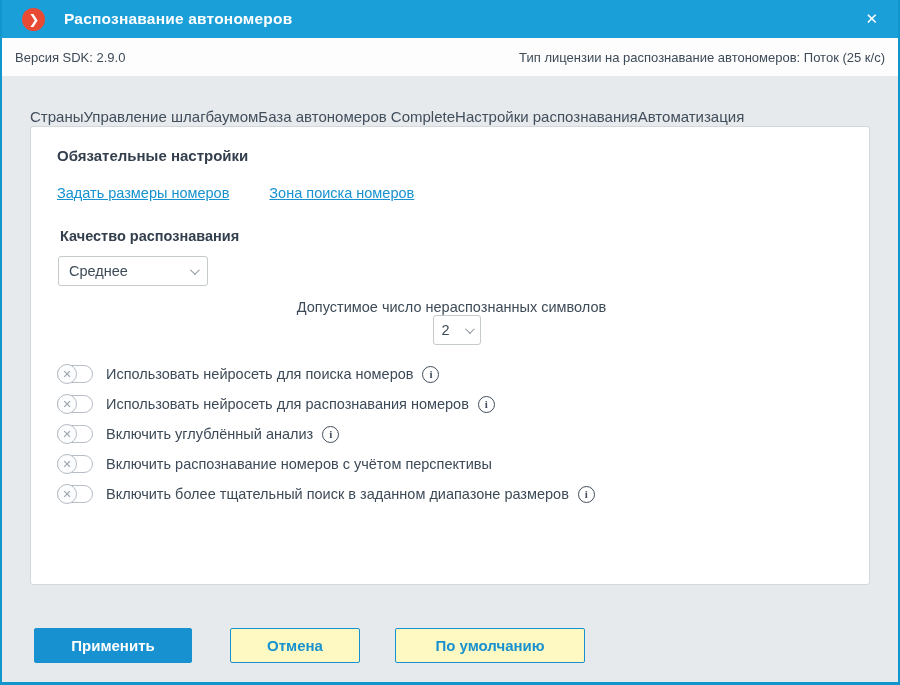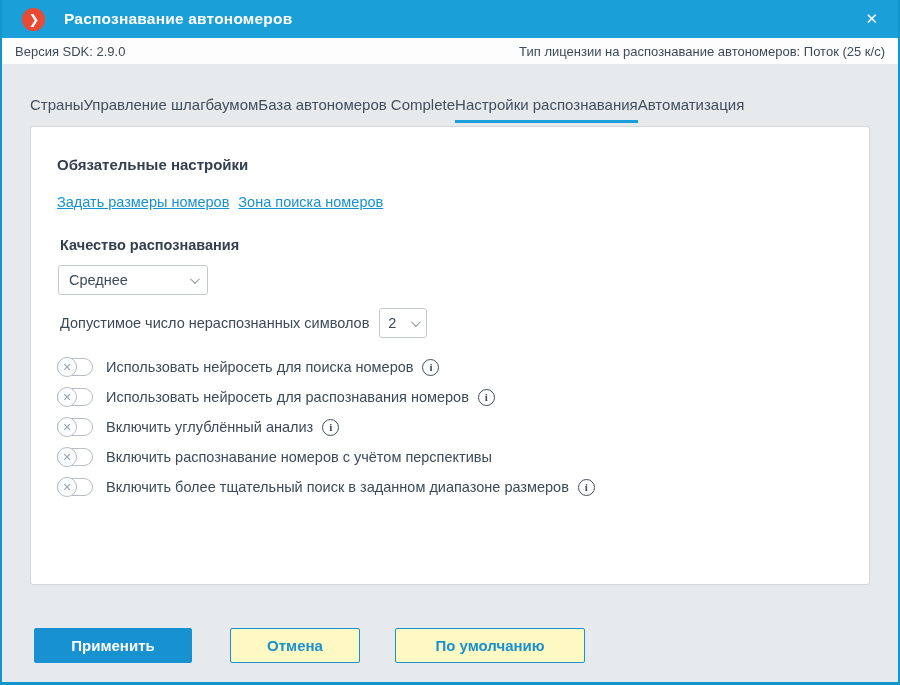--- a/index.html
+++ b/index.html
@@ -37,60 +37,60 @@
     color: #ffffff; font-weight: bold; font-size: 15.5px; margin-left: 19px;
     letter-spacing: 0.2px;
   }
   .close-btn {
     margin-left: auto; margin-right: 16px;
     color: #ffffff; font-size: 15px; font-weight: bold;
     cursor: pointer; padding: 2px 4px;
   }
   
   .infobar {
-    height: 26px; background: #fdfdfe;
+    height: 38px; background: #fdfdfe;
     display: flex; align-items: center; justify-content: space-between;
     padding: 0 13px; font-size: 13px; color: #3d4a57;
   }
   
   .tabs {
     display: flex; gap: 0;
     margin: 32px 0 0 28px;
     font-size: 15px; color: #414e5c;
   }
   .tab { padding-bottom: 7px; border-bottom: 3px solid transparent; cursor: pointer; white-space: nowrap; }
   .tab.active { border-bottom-color: #1b9fd9; }
   
   .panel {
     position: absolute; left: 28px; top: 126px;
     width: 840px; height: 459px;
     background: #ffffff;
     border: 1px solid #d4d7da; border-radius: 3px;
-    padding: 29px 26px;
+    padding: 20px 26px;
   }
   .section-heading { font-size: 15px; font-weight: bold; color: #333f4d; }
-  .links { margin-top: 21px; display: flex; gap: 9px; }
+  .links { margin-top: 21px; display: flex; gap: 40px; }
   .links a {
     color: #1791cf; font-size: 14.5px; text-decoration: underline; cursor: pointer;
   }
   .quality-label { margin-top: 27px; margin-left: 3px; font-size: 14.5px; font-weight: bold; color: #333f4d; }
   .select {
     margin-top: 12px; height: 30px;
     border: 1px solid #c5cacd; border-radius: 3px; background: #ffffff;
     display: flex; align-items: center; justify-content: space-between;
     padding: 0 10px; font-size: 14.5px; color: #3d4a57; cursor: pointer;
   }
   .select.quality { width: 150px; margin-left: 1px; }
   .chevron {
     width: 7px; height: 7px;
     border-right: 1.5px solid #8a939c; border-bottom: 1.5px solid #8a939c;
     transform: rotate(45deg) translateY(-2px);
     flex: 0 0 auto;
   }
-  .unrecognized-row { margin-top: 13px; margin-left: 3px; display: flex; align-items: center; }
+  .unrecognized-row { margin-top: 13px; margin-left: 3px; display: flex; align-items: center; flex-direction: column; }
   .unrecognized-row .row-label { font-size: 14.5px; color: #3d4a57; }
   .select.small { width: 48px; margin-top: 0; margin-left: 10px; padding: 0 8px; }
   
   .toggles { margin-top: 14px; }
   .toggle-row { display: flex; align-items: center; height: 30px; }
   .switch {
     position: relative; width: 36px; height: 18px;
     border: 1px solid #b6bdc5; border-radius: 10px;
     background: #ffffff; cursor: pointer; flex: 0 0 auto;
   }

